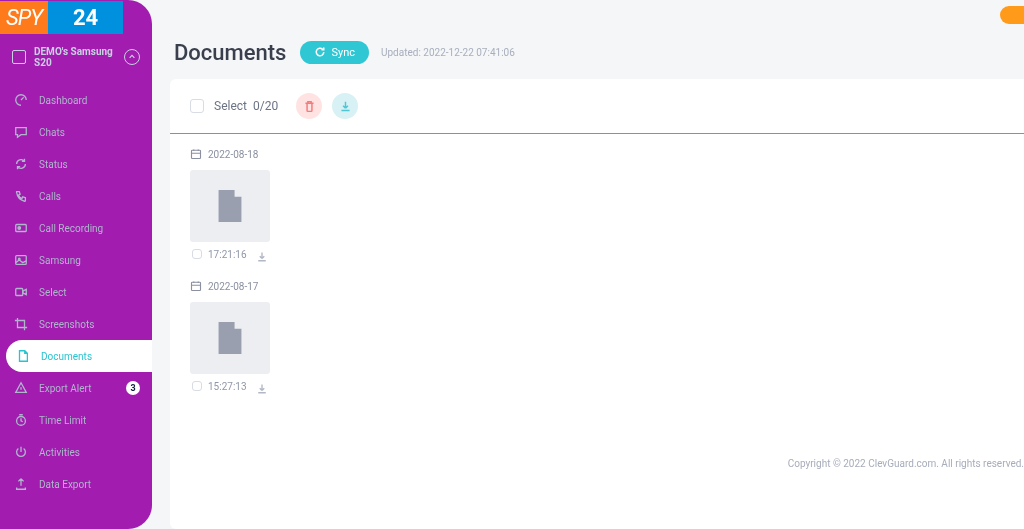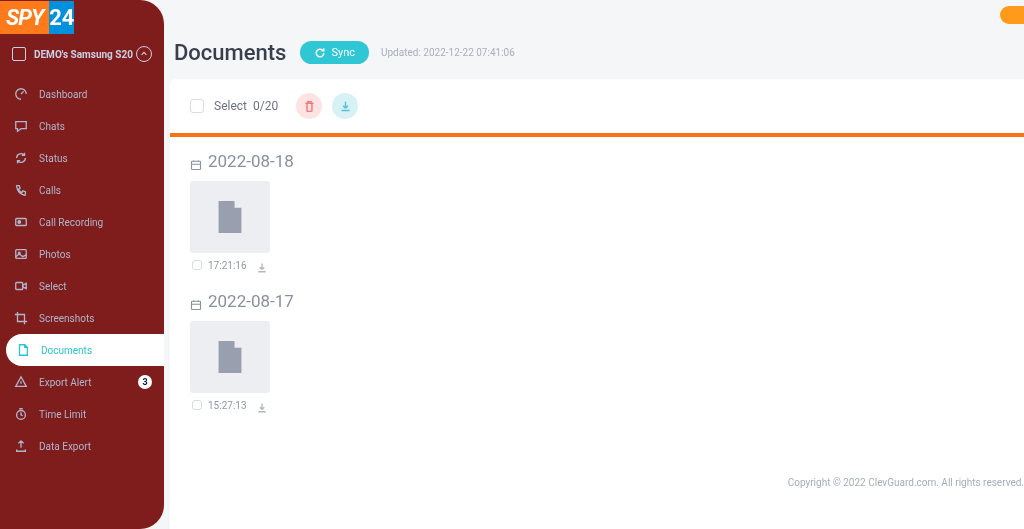--- a/index.html
+++ b/index.html
@@ -1,51 +1,51 @@
 <!DOCTYPE html>
 <html><head>
 <meta charset="utf-8">
 <style>
 *{margin:0;padding:0;box-sizing:border-box;font-family:-apple-system,BlinkMacSystemFont,"Segoe UI",Roboto,Arial,sans-serif}
 body{width:1024px;height:529px;overflow:hidden;background:#f5f6f8;position:relative}
 .logo{position:absolute;top:0;left:0;width:108px;height:35px;display:flex;align-items:center;z-index:10}
-.logo-spy{background:#ff7a1a;color:#fff;font-weight:700;font-style:italic;font-size:22px;padding:4px 6px;letter-spacing:-1px}
-.logo-24{background:#0091de;color:#fff;font-weight:700;font-size:22px;padding:4px 0}
-.sidebar{position:absolute;top:0;left:0;width:164px;height:100%;background:#7f1d1d;border-top-right-radius:24px;border-bottom-right-radius:24px;overflow:hidden}
+.logo-spy{background:#ff7a1a;color:#fff;font-weight:400;font-style:italic;font-size:22px;padding:4px 6px;letter-spacing:-1px}
+.logo-24{background:#0091de;color:#fff;font-weight:700;font-size:22px;padding:4px 25px}
+.sidebar{position:absolute;top:0;left:0;width:152px;height:100%;background:#a21caf;border-top-right-radius:24px;border-bottom-right-radius:24px;overflow:hidden}
 .device-row{display:flex;align-items:center;padding:8px 12px;margin-top:38px;color:#c8d0e4;font-size:10px}
 .device-row .dev-icon{width:14px;height:14px;border:1.5px solid #c8d0e4;border-radius:2px;margin-right:8px}
 .device-title{font-weight:700;flex:1}
 .collapse-circ{width:16px;height:16px;border:1.5px solid #c8d0e4;border-radius:50%;display:flex;align-items:center;justify-content:center}
 .collapse-circ svg{width:8px;height:8px}
 .nav{margin-top:8px}
 .nav-item{display:flex;align-items:center;padding:9px 14px;color:#aeb6cc;font-size:10px;cursor:pointer;position:relative}
 .nav-item .nav-icon{width:14px;height:14px;margin-right:11px;display:flex;align-items:center;justify-content:center;flex-shrink:0}
 .nav-item .nav-icon svg{width:14px;height:14px;stroke:#aeb6cc;fill:none;stroke-width:1.5}
 .nav-item.active{background:#fff;color:#29c4d0;border-top-left-radius:18px;border-bottom-left-radius:18px;margin-left:6px;padding-left:10px}
 .nav-item.active .nav-icon svg{stroke:#29c4d0}
 .nav-item .badge{position:absolute;right:12px;background:#fff;color:#0d1b3d;font-size:9px;font-weight:700;width:14px;height:14px;border-radius:50%;display:flex;align-items:center;justify-content:center}
 .main{position:absolute;left:152px;top:0;right:0;bottom:0;overflow-y:auto}
 .topright-pill{position:absolute;top:6px;right:0;width:24px;height:18px;background:#ff9a1a;border-radius:10px 0 0 10px}
 .page-head{display:flex;align-items:center;padding:40px 18px 14px 22px}
 .page-title{font-size:22px;font-weight:500;color:#3a3f4d;margin-right:14px}
-.sync-btn{background:#2fc7d4;color:#fff;border:none;border-radius:14px;padding:5px 14px;font-size:11px;display:flex;align-items:center;cursor:pointer;margin-right:12px}
+.sync-btn{background:#2fc7d4;color:#fff;border:none;border-radius:14px;padding:5px 14px;font-size:11px;display:flex;cursor:pointer;margin-right:12px}
 .sync-btn svg{width:12px;height:12px;margin-right:5px;stroke:#fff;fill:none;stroke-width:2}
 .updated{font-size:10px;color:#a8aebc}
 .content-card{background:#fff;margin:0 0 0 18px;border-radius:6px 0 0 6px;padding:0 0 40px 0}
-.toolbar{display:flex;align-items:center;padding:14px 20px;border-bottom:4px solid #f97316}
+.toolbar{display:flex;align-items:center;padding:14px 20px;border-bottom:1px solid #f97316}
 .checkbox{width:14px;height:14px;border:1.5px solid #d8dce5;border-radius:3px;margin-right:10px;cursor:pointer}
 .select-label{font-size:12px;color:#6c7385;margin-right:18px}
 .circ-btn{width:26px;height:26px;border-radius:50%;display:flex;align-items:center;justify-content:center;margin-right:10px;cursor:pointer}
 .circ-btn.del{background:#ffe3e3}
 .circ-btn.del svg{stroke:#f47b7b}
 .circ-btn.dl{background:#d8f1f5}
 .circ-btn.dl svg{stroke:#4fc6d4}
 .circ-btn svg{width:13px;height:13px;fill:none;stroke-width:1.8}
 .date-section{padding:14px 20px 0}
-.date-header{display:flex;align-items:flex-end;font-size:17px;color:#8a90a0;margin-bottom:10px}
+.date-header{display:flex;align-items:flex-end;font-size:10px;color:#8a90a0;margin-bottom:10px}
 .date-header svg{width:12px;height:12px;margin-right:6px;stroke:#8a90a0;fill:none;stroke-width:1.5}
 .doc-grid{display:flex;gap:14px}
 .doc-card{width:80px}
 .doc-thumb{width:80px;height:72px;background:#eceef2;border-radius:3px;display:flex;align-items:center;justify-content:center}
 .doc-thumb svg{width:28px;height:32px;fill:#9a9fb0}
 .doc-foot{display:flex;align-items:center;justify-content:space-between;padding:6px 2px}
 .doc-foot .checkbox{margin-right:6px;width:10px;height:10px}
 .doc-time{font-size:10px;color:#9097a8;flex:1}
 .doc-dl{width:12px;height:12px;cursor:pointer}
 .doc-dl svg{width:12px;height:12px;stroke:#b2b7c5;fill:none;stroke-width:1.8}
@@ -112,21 +112,21 @@
         <span>Call Recording</span>
       </div>
       <div class="nav-item">
         <span class="nav-icon">
           <svg viewBox="0 0 16 16">
             <rect x="2" y="3" width="12" height="10" rx="1"></rect>
             <circle cx="6" cy="7" r="1"></circle>
             <path d="M2 11l4-3 4 3 4-2"></path>
           </svg>
         </span>
-        <span>Photos</span>
+        <span>Samsung</span>
       </div>
       <div class="nav-item">
         <span class="nav-icon">
           <svg viewBox="0 0 16 16">
             <rect x="2" y="4" width="8" height="8" rx="1"></rect>
             <path d="M10 7l4-2v6l-4-2z"></path>
           </svg>
         </span>
         <span>Select</span>
       </div>
@@ -156,20 +156,28 @@
         <span class="badge">3</span>
       </div>
       <div class="nav-item">
         <span class="nav-icon">
           <svg viewBox="0 0 16 16">
             <circle cx="8" cy="9" r="5"></circle>
             <path d="M8 6v3l2 1M6 2h4"></path>
           </svg>
         </span>
         <span>Time Limit</span>
+      </div>
+      <div class="nav-item">
+        <span class="nav-icon">
+          <svg viewBox="0 0 16 16">
+            <path d="M8 2v6M5 4a5 5 0 1 0 6 0"></path>
+          </svg>
+        </span>
+        <span>Activities</span>
       </div>
       <div class="nav-item">
         <span class="nav-icon">
           <svg viewBox="0 0 16 16">
             <path d="M8 10V2m0 0L5 5m3-3l3 3M3 12v2h10v-2"></path>
           </svg>
         </span>
         <span>Data Export</span>
       </div>
     </nav>

